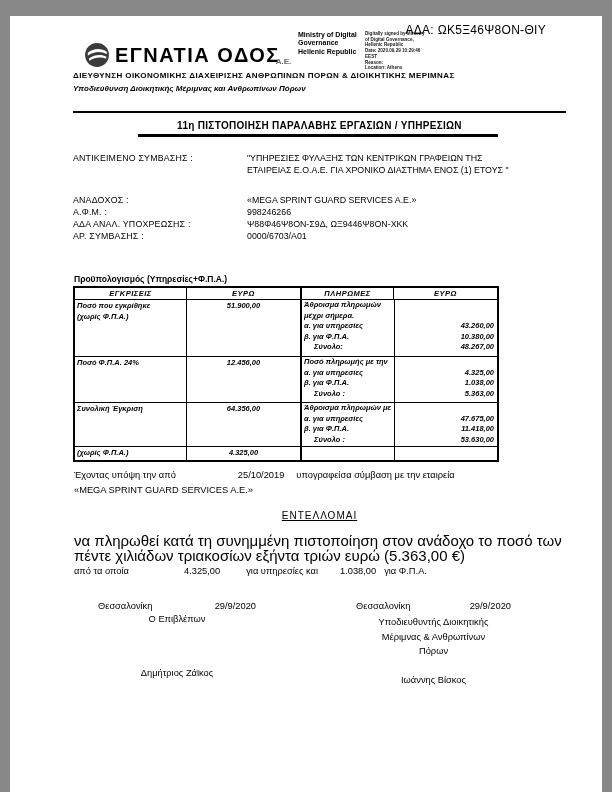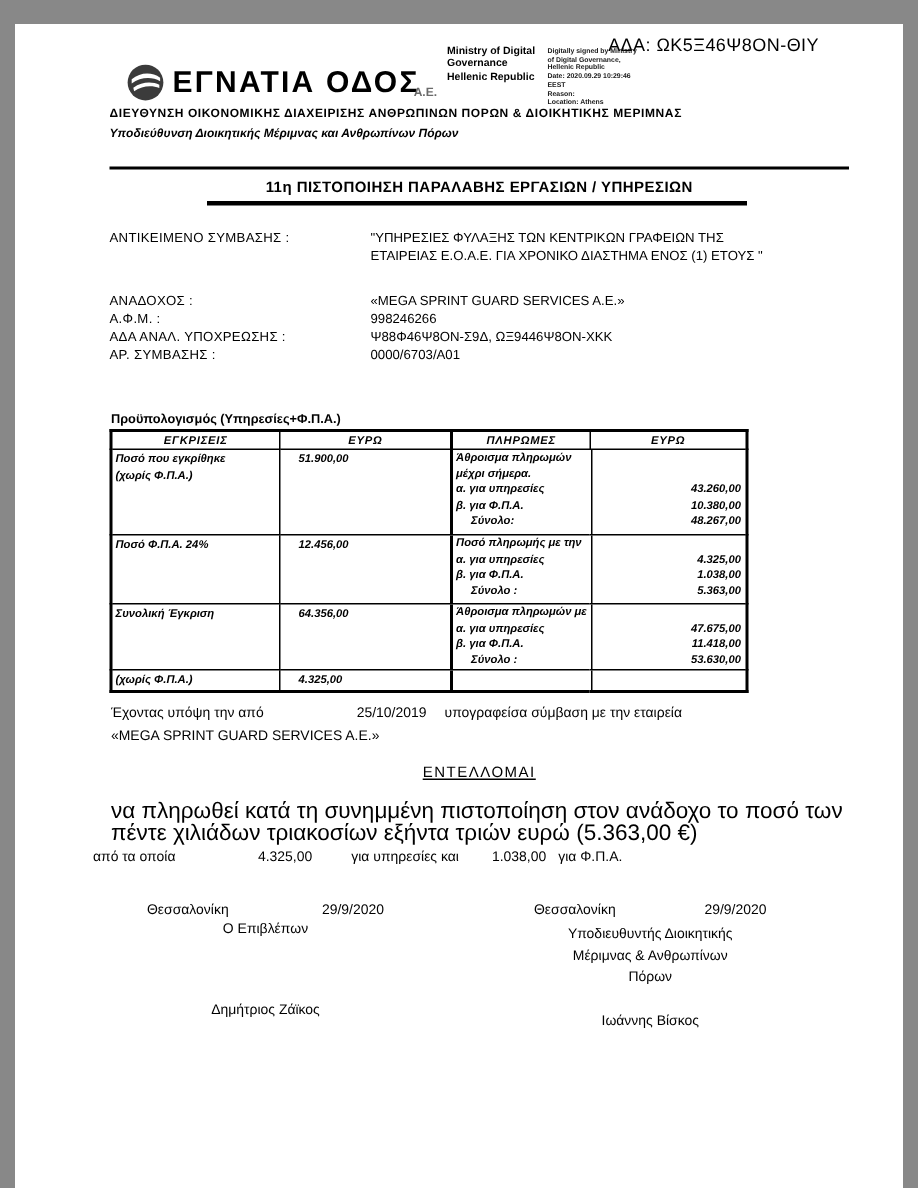--- a/index.html
+++ b/index.html
@@ -47,36 +47,36 @@
   .budget { position:absolute; left:64px; top:258px; font-size:8.5px; font-weight:bold; }
 
   
   table.pay-table { position:absolute; left:63px; top:270px; width:426px;
                     border-collapse:collapse; border:2px solid #000;
                     table-layout:fixed; font-size:7.5px; font-weight:bold;font-style:italic; }
   .pay-table th, .pay-table td { border:1px solid #000; padding:0; vertical-align:top; }
   .pay-table th { height:11px; line-height:11px; text-align:center; letter-spacing:0.5px; font-size:7.5px; }
   .bcol2 { border-right-width:2px !important; }
   td.lbl { padding:1px 2px; line-height:10.5px; }
-  td.amt { text-align:left; padding:1px 12px; line-height:10.5px; }
+  td.amt { text-align:center; padding:1px 12px; line-height:10.5px; }
   td.paycell { position:relative; padding:0; }
   .pdiv { position:absolute; left:92px; top:0; bottom:0; width:1px; background:#000; }
   .pline { display:flex; line-height:10.6px; }
   .plabel { width:92px; flex-shrink:0; overflow:hidden; white-space:nowrap; padding-left:2px; box-sizing:border-box; }
   .plabel.sub { padding-left:12px; }
   .pamt { flex:1; text-align:right; padding-right:3px; }
   .h54 { height:54px; } .h43 { height:43px; } .h41 { height:41px; } .h11 { height:11px; }
 
   
   .contract { position:absolute; left:64px; top:452px; font-size:9.3px; line-height:15px; }
   .c-date { margin-left:62px; } .c-suffix { margin-left:12px; }
   .entellomai { position:absolute; left:63px; top:494px; width:493px; text-align:center;
                 font-size:10px; text-decoration:underline; letter-spacing:1px; }
   .order-body { position:absolute; left:64px; top:518px; font-size:15px; line-height:14.5px; }
-  .breakdown { position:absolute; left:52px; top:550px; font-size:9.3px;text-align:center; }
+  .breakdown { position:absolute; left:64px; top:550px; font-size:9.3px;text-align:center; }
   .bd-amt1 { margin-left:55px; } .bd-lbl1 { margin-left:26px; }
   .bd-amt2 { margin-left:22px; } .bd-lbl2 { margin-left:8px; }
 
   
   .sig { position:absolute; font-size:9.3px; }
   .sig-left { left:88px; top:585px; width:158px; }
   .sig-right { left:346px; top:585px; width:155px; }
   .sig-line1 { display:flex; justify-content:space-between; }
   .sig-role { text-align:center; margin-top:3px; }
   .sig-role-multi { text-align:center; margin-top:4px; line-height:14.5px; }

